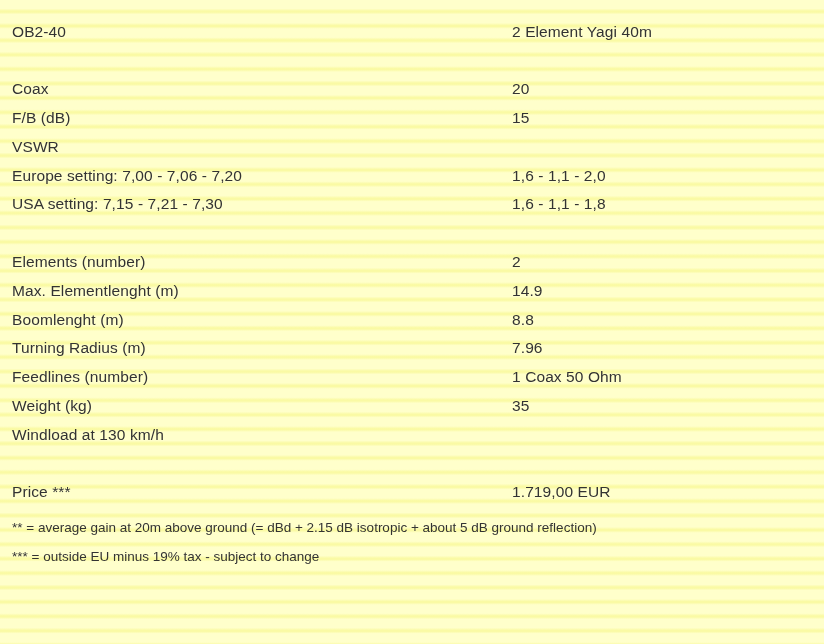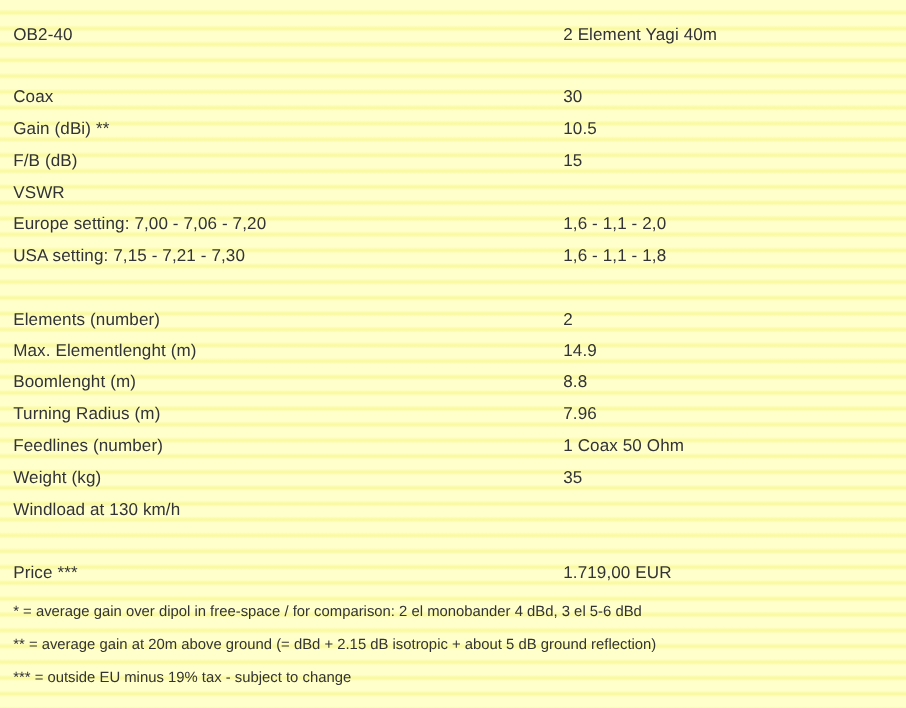--- a/index.html
+++ b/index.html
@@ -74,28 +74,24 @@
       <div class="cell-value">2 Element Yagi 40m</div>
     </div>
 
     <div class="row">
       <div class="cell-label"></div>
       <div class="cell-value"></div>
     </div>
 
     <div class="row">
       <div class="cell-label">Coax</div>
-      <div class="cell-value">30</div>
+      <div class="cell-value">20</div>
     </div>
 
 
-    <div class="row">
-      <div class="cell-label">Gain (dBi) **</div>
-      <div class="cell-value">10.5</div>
-    </div>
 
     <div class="row">
       <div class="cell-label">F/B (dB)</div>
       <div class="cell-value">15</div>
     </div>
 
     <div class="row">
       <div class="cell-label">VSWR</div>
       <div class="cell-value"></div>
     </div>
@@ -155,18 +151,17 @@
     </div>
 
     <div class="row">
       <div class="cell-label">Price ***</div>
       <div class="cell-value">1.719,00 EUR</div>
     </div>
 
   </div>
 
   <div class="footnotes">
-    <div class="footnote">* = average gain over dipol in free-space / for comparison: 2 el monobander 4 dBd, 3 el 5-6 dBd</div>
     <div class="footnote">** = average gain at 20m above ground (= dBd + 2.15 dB isotropic + about 5 dB ground reflection)</div>
     <div class="footnote">*** = outside EU minus 19% tax - subject to change</div>
   </div>
 
 </div>
 
 </body></html>

